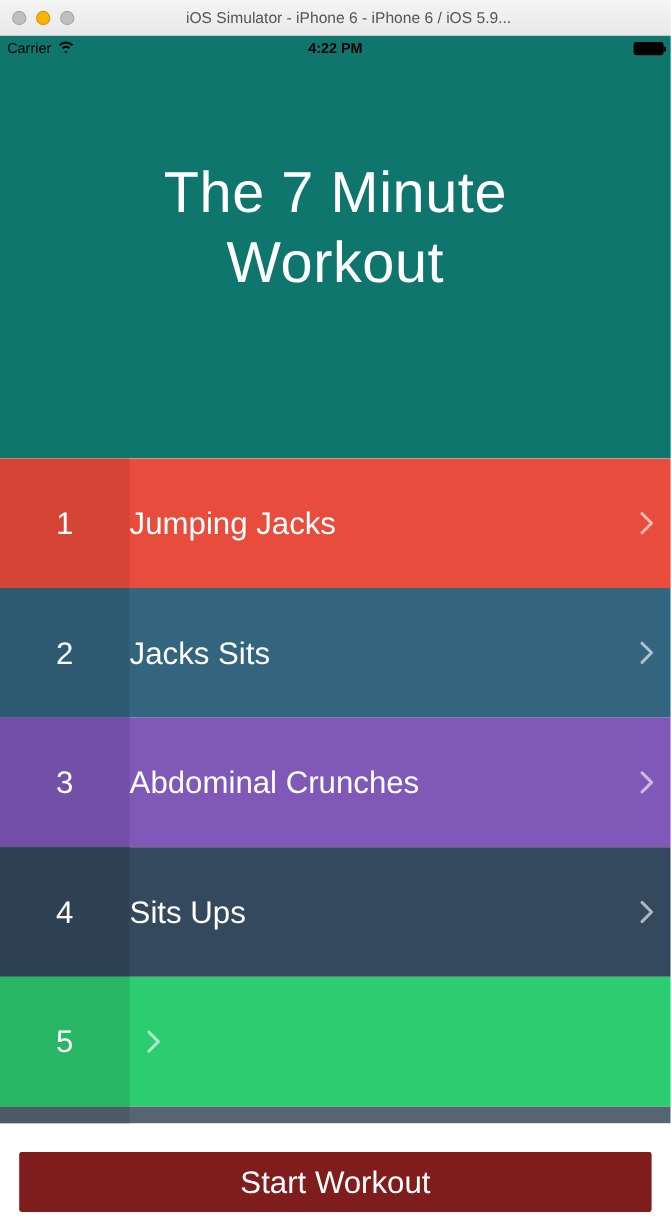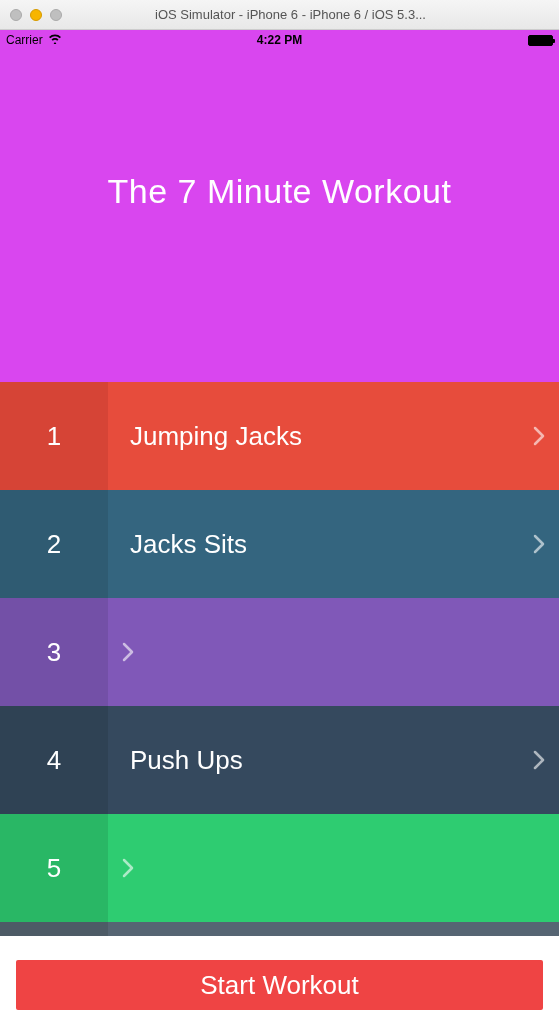--- a/index.html
+++ b/index.html
@@ -56,21 +56,21 @@
     
     
     .ios-container {
       height: calc(1024px - 30px);
       display: flex;
       flex-direction: column;
       position: relative;
     }
     
     .header-block {
-      background: #d946ef;
+      background: #0f766e;
       height: 352px;
       display: flex;
       flex-direction: column;
     }
     
     .status-bar {
       height: 20px;
       display: flex;
       align-items: center;
       justify-content: space-between;
@@ -125,22 +125,23 @@
     .title-area {
       flex: 1;
       display: flex;
       align-items: center;
       justify-content: center;
       padding: 0 40px 50px;
     }
     
     .app-title {
       color: #fff;
-      font-size: 34px;
+      font-size: 48px;
       font-weight: 500;
+      text-align: center;
       line-height: 1.2;
       letter-spacing: 0.5px;
     }
     
     .exercise-list {
       flex: 1;
       overflow: hidden;
     }
     
     .exercise-row {
@@ -158,21 +159,21 @@
       height: 100%;
       display: flex;
       align-items: center;
       justify-content: center;
       font-size: 26px;
       font-weight: 300;
     }
     
     .row-label {
       flex: 1;
-      padding-left: 22px;
+      padding-left: 0;
     }
     
     .chevron {
       width: 40px;
       display: flex;
       align-items: center;
       justify-content: center;
       opacity: 0.6;
     }
     
@@ -206,41 +207,41 @@
       bottom: 0;
       left: 0;
       right: 0;
       background: #fff;
       padding: 10px 16px 14px;
     }
     
     .start-button {
       width: 100%;
       height: 50px;
-      background: #ef4444;
+      background: #7f1d1d;
       color: #fff;
       font-size: 26px;
       font-weight: 300;
       border: none;
       display: flex;
       align-items: center;
       justify-content: center;
       border-radius: 2px;
     }
   </style>
 </head>
 <body>
 
 <div class="window-chrome">
   <div class="traffic-lights">
     <div class="traffic-light close"></div>
     <div class="traffic-light minimize"></div>
     <div class="traffic-light maximize"></div>
   </div>
-  <div class="window-title">iOS Simulator - iPhone 6 - iPhone 6 / iOS 5.3...</div>
+  <div class="window-title">iOS Simulator - iPhone 6 - iPhone 6 / iOS 5.9...</div>
 </div>
 
 <div class="ios-container">
 
   <div class="header-block">
     <div class="status-bar">
       <div class="status-left">
         <span>Carrier</span>
         <span class="wifi-icon">
           <svg width="14" height="11" viewBox="0 0 14 11">
@@ -276,30 +277,31 @@
       <div class="row-label">Jacks Sits</div>
       <div class="chevron">
         <svg width="12" height="20" viewBox="0 0 12 20">
             <path d="M2 2l8 8-8 8" stroke="#fff" stroke-width="2.5" fill="none" stroke-linecap="round" stroke-linejoin="round"></path>
           </svg>
       </div>
     </div>
 
     <div class="exercise-row row-3">
       <div class="row-number">3</div>
+      <div class="row-label">Abdominal Crunches</div>
       <div class="chevron">
         <svg width="12" height="20" viewBox="0 0 12 20">
             <path d="M2 2l8 8-8 8" stroke="#fff" stroke-width="2.5" fill="none" stroke-linecap="round" stroke-linejoin="round"></path>
           </svg>
       </div>
     </div>
 
     <div class="exercise-row row-4">
       <div class="row-number">4</div>
-      <div class="row-label">Push Ups</div>
+      <div class="row-label">Sits Ups</div>
       <div class="chevron">
         <svg width="12" height="20" viewBox="0 0 12 20">
             <path d="M2 2l8 8-8 8" stroke="#fff" stroke-width="2.5" fill="none" stroke-linecap="round" stroke-linejoin="round"></path>
           </svg>
       </div>
     </div>
 
     <div class="exercise-row row-5">
       <div class="row-number">5</div>
       <div class="chevron">

